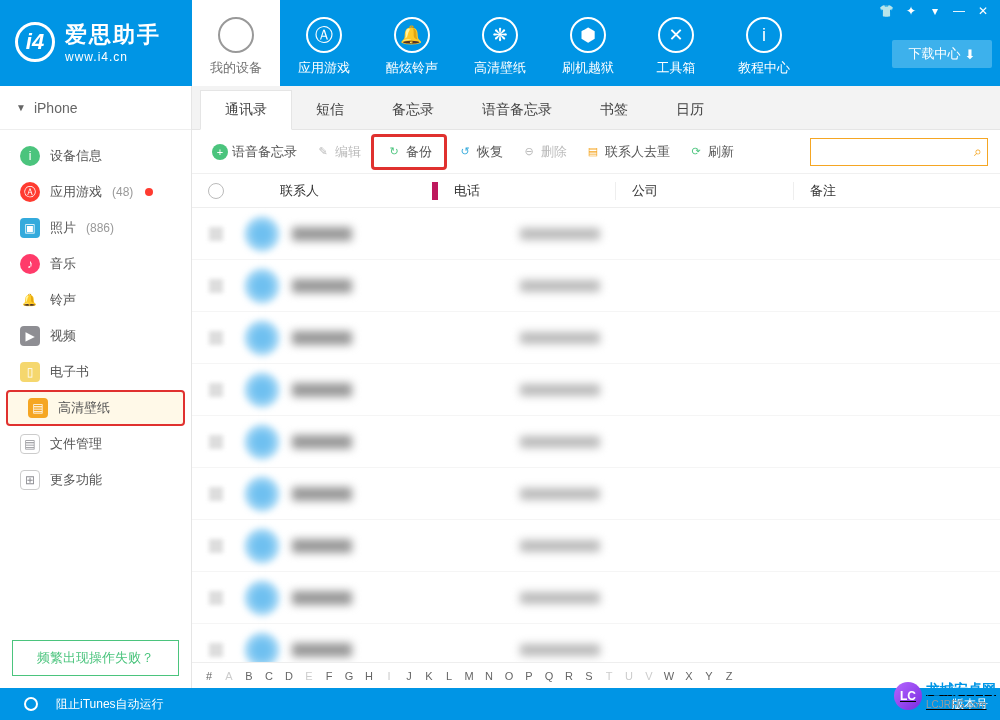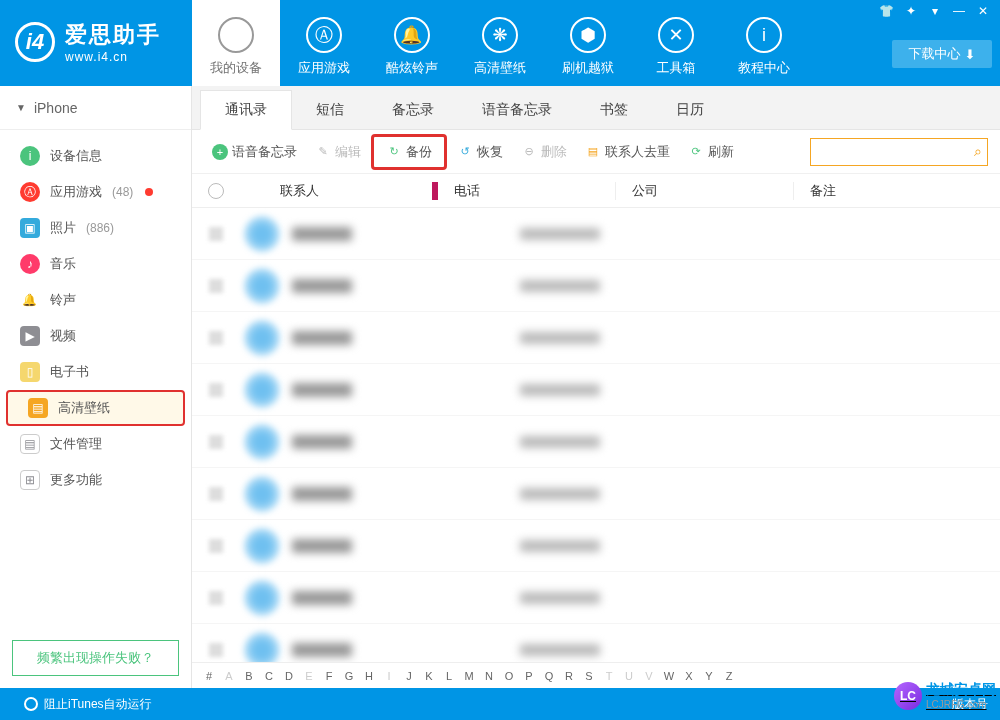--- a/index.html
+++ b/index.html
@@ -54,21 +54,21 @@
 .table-row { height: 52px; display: flex; align-items: center; border-bottom: 1px solid #f5f5f5; }
 .td-check { width: 48px; display: flex; justify-content: center; }
 .blur-check { width: 14px; height: 14px; background: #ddd; filter: blur(2px); }
 .avatar-blur { width: 36px; height: 36px; background: radial-gradient(circle at center, #6fc0f0 30%, #cde9fa 80%); border-radius: 50%; filter: blur(3px); margin-left: 4px; }
 .name-blur { width: 60px; height: 14px; background: #999; filter: blur(4px); margin-left: 12px; border-radius: 2px; }
 .phone-blur { width: 80px; height: 12px; background: #bbb; filter: blur(4px); margin-left: 168px; border-radius: 2px; }
 .alpha-bar { height: 26px; display: flex; align-items: center; gap: 2px; padding: 0 8px; background: #fff; border-top: 1px solid #eee; font-size: 11px; }
 .alpha-ch { width: 18px; text-align: center; color: #666; cursor: pointer; }
 .alpha-ch.dim { color: #ccc; }
 .status-bar { height: 32px; background: #0095e5; color: #fff; display: flex; align-items: center; font-size: 12px; padding: 0 12px; }
-.status-left { display: flex; align-items: center; gap: 6px; padding-left: 12px; }
+.status-left { display: flex; align-items: center; gap: 18px; padding-left: 12px; }
 .status-circle { width: 14px; height: 14px; border: 2px solid #fff; border-radius: 50%; }
 .status-count { margin-left: 50px; margin-top: 48px; }
 .status-right { margin-left: auto; }
 .watermark { position: absolute; bottom: 10px; right: 4px; display: flex; align-items: center; gap: 4px; text-decoration: underline; }
 .wm-circle { width: 28px; height: 28px; border-radius: 50%; background: linear-gradient(135deg,#b566ff,#7a2be0); display: flex; align-items: center; justify-content: center; color: #fff; font-weight: bold; font-size: 12px; }
 .wm-text { font-size: 14px; }
 .wm-top { color: #0095e5; font-weight: bold; }
 .wm-bot { color: #999; font-size: 10px; }
 </style>
 </head>

